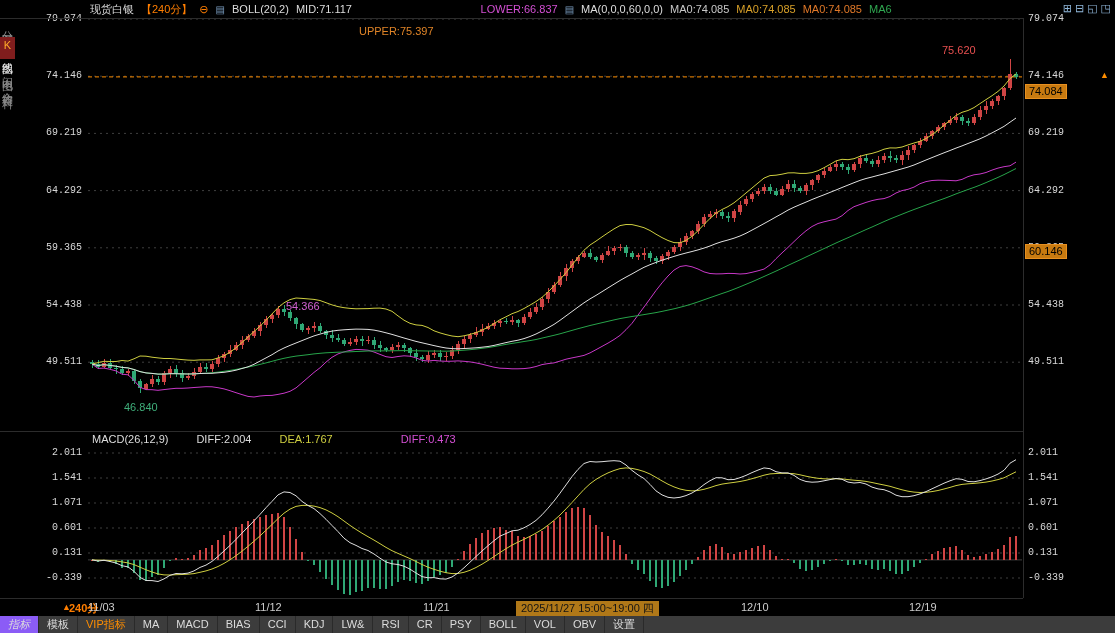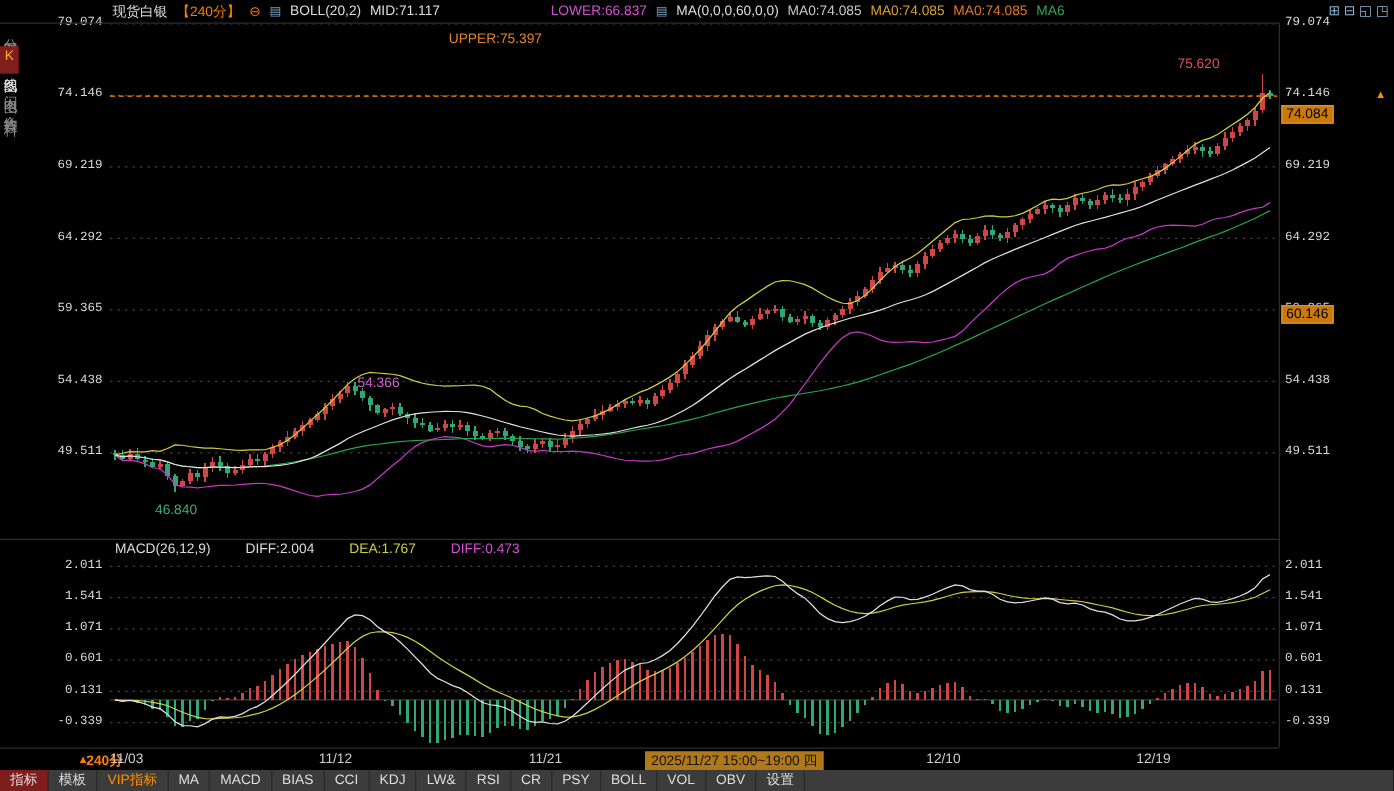--- a/index.html
+++ b/index.html
@@ -2,21 +2,21 @@
 <html><head>
 <meta charset="utf-8">
 <style>
   *{margin:0;padding:0;box-sizing:border-box;}
   html,body{background:#000;}
   .app{position:relative;width:1115px;height:633px;background:#000;overflow:hidden;
        font-family:"Liberation Sans",sans-serif;color:#ddd;}
   
   .hdr{position:absolute;top:0;left:0;width:100%;height:18px;display:flex;align-items:center;
        gap:7px;padding-left:90px;font-size:11px;white-space:nowrap;}
-  .c-orange{color:#ff7e00;} .c-up{color:#e08427;margin-top:43px;} .c-low{color:#d44fd4;}
+  .c-orange{color:#ff7e00;} .c-up{color:#e08427;margin-top:43px;} .c-low{color:#d44fd4;margin-left:40px;}
   .c-gray{color:#c8c8c8;} .c-ma2{color:#d8a028;} .c-ma3{color:#e07828;} .c-grn{color:#2fa750;}
   .ind-icon{color:#7799bb;font-size:10px;}
   .win-icons{position:absolute;right:4px;top:2px;display:flex;gap:3px;color:#8fb6d9;font-size:11px;}
   .win-icons span{cursor:pointer;}
   
   .sidebar{position:absolute;left:0;top:22px;width:14px;display:flex;flex-direction:column;align-items:center;}
   .sb-item{writing-mode:vertical-lr;text-orientation:upright;font-size:11px;color:#8a8a8a;
            margin-bottom:9px;letter-spacing:2px;cursor:pointer;}
   .sb-item.active{background:#801d1d;color:#e8e8e8;padding:2px 0;}
   .sb-prefix{color:#ffaa2a;}
@@ -38,21 +38,21 @@
   
   .dates{position:absolute;left:0;top:600px;width:100%;height:15px;}
   .date{position:absolute;font-size:11px;color:#ccc;top:1px;}
   .date-hl{background:#b07818;color:#141414;padding:0 5px;}
   .period{position:absolute;left:25px;top:1px;color:#ff7e00;font-size:11px;font-weight:bold;margin-left:44px;}
   .period-arrow{position:absolute;left:62px;top:2px;color:#ff7e00;font-size:9px;}
   
   .toolbar{position:absolute;left:0;top:616px;width:100%;height:17px;background:#3c3c3c;
            display:flex;align-items:center;font-size:11px;}
   .tab{padding:0 8px;height:17px;line-height:17px;color:#dcdcdc;border-right:1px solid #2a2a2a;cursor:pointer;}
-  .tab.active{background:#7f1d1d;}
+  .tab.active{background:#8b5cf6;font-style:italic;}
   .tab.vip{color:#ff8e00;}
   
   .wm{position:absolute;right:8px;bottom:1px;font-family:"DejaVu Serif",serif;font-size:29px;
       color:#efefef;letter-spacing:1px;}
 </style>
 </head>
 <body>
 
 <div class="app">
 

